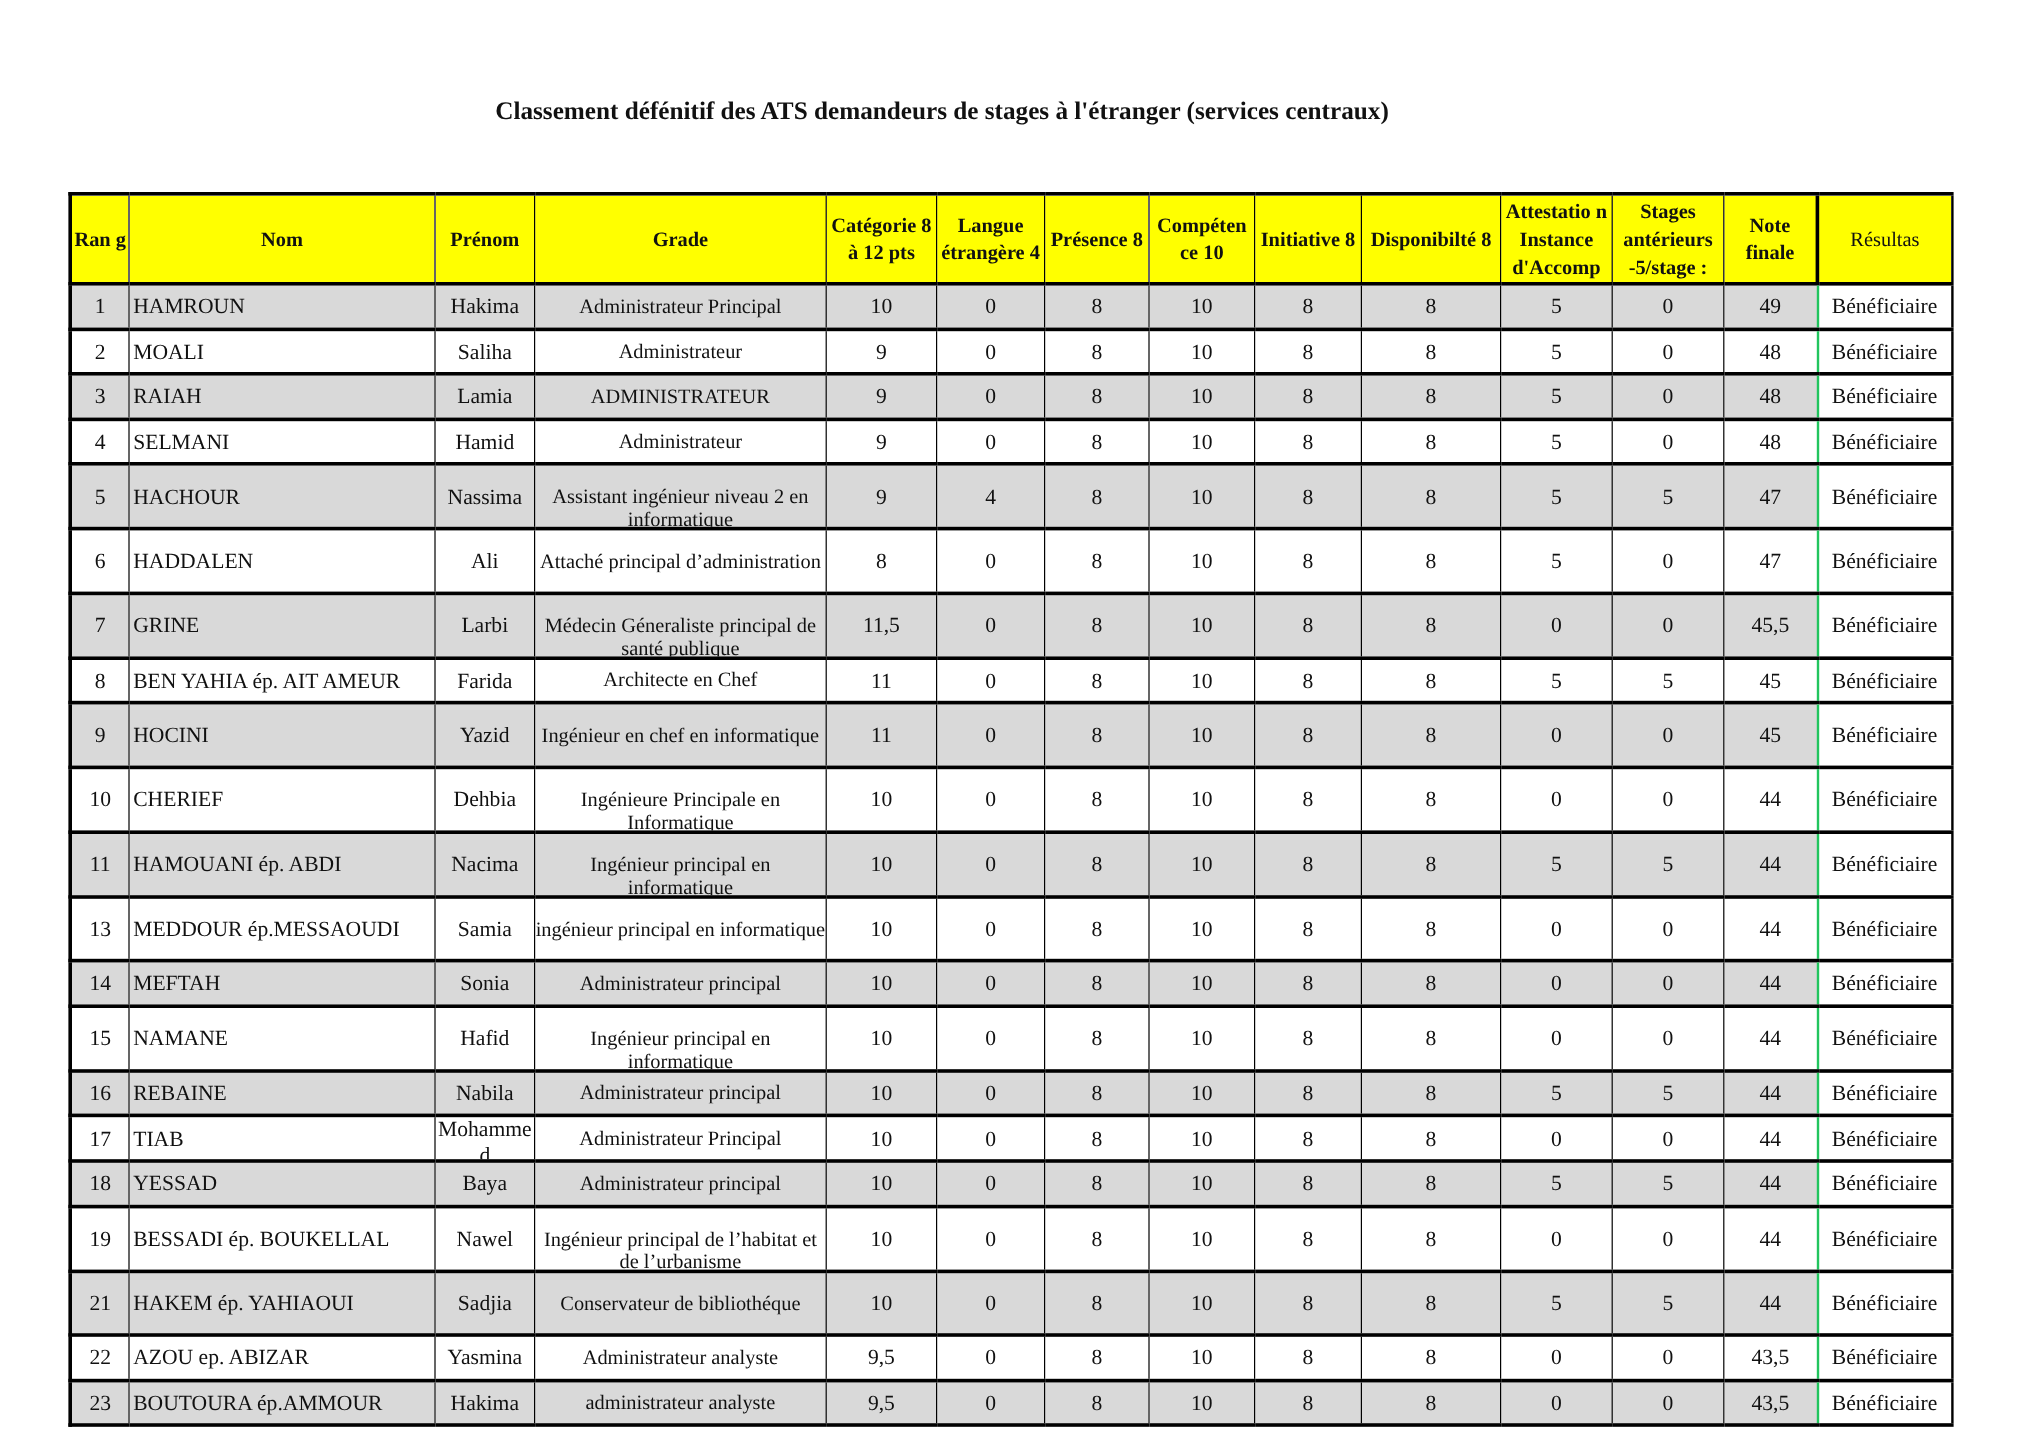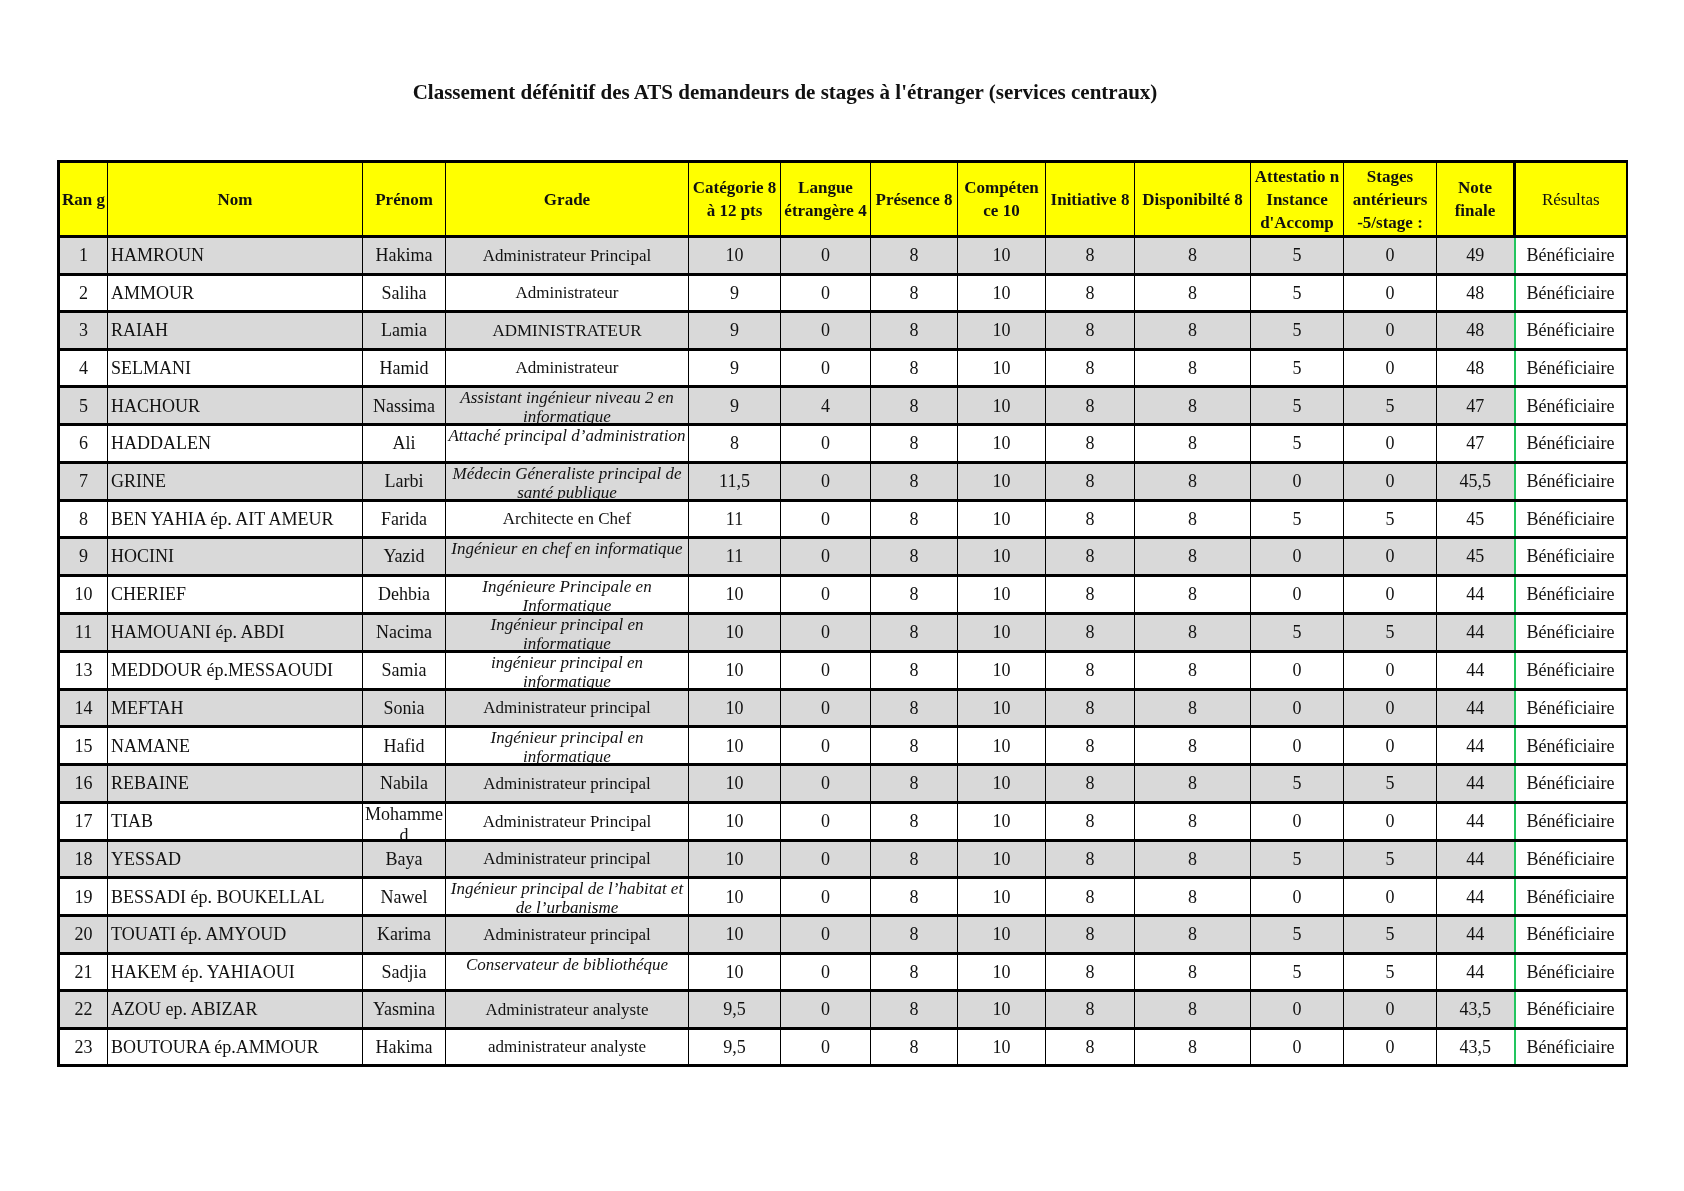--- a/index.html
+++ b/index.html
@@ -15,21 +15,21 @@
                         border-top: 3px solid #000; border-bottom: 3px solid #000; }
   table.grid thead th.res { font-weight: normal; border-left: 3px solid #000; border-right: 2px solid #000; }
   table.grid thead th.first { border-left: 3px solid #000; }
   table.grid tbody td { height: 34.5px; font-size: 18px; text-align: center; vertical-align: middle;
                         border-bottom: 3px solid #000; line-height: 20px; }
   table.grid tbody tr:nth-child(odd) td { background: #d9d9d9; }
   table.grid tbody tr td.res { background: #ffffff !important; border-left: 2px solid #22c55e; border-right: 2px solid #000; }
   table.grid tbody td.first { border-left: 3px solid #000; }
   table.grid tbody td.nom { text-align: left; padding-left: 3px; white-space: nowrap; }
   table.grid tbody td.grade { font-size: 17px; line-height: 19px; }
-  table.grid tbody td.grade.two { vertical-align: top; padding-top: 0px; font-style: italic; }
+  table.grid tbody td.grade.two { vertical-align: top; padding-top: 16px; }
   .wrap { display: block; max-height: 35px; overflow: hidden; }
   .prenom.two { vertical-align: top; font-size: 18px; line-height: 21px; }
 </style>
 </head>
 <body>
 
 <div class="title">Classement défénitif des ATS demandeurs de stages à l'étranger (services centraux)</div>
 
 <table class="grid">
   <colgroup>
@@ -78,21 +78,21 @@
         <td>10</td>
         <td>8</td>
         <td>8</td>
         <td>5</td>
         <td>0</td>
         <td>49</td>
         <td class="res">Bénéficiaire</td>
       </tr>
       <tr>
         <td class="first">2</td>
-        <td class="nom">AMMOUR</td>
+        <td class="nom">MOALI</td>
         <td class="prenom">Saliha</td>
         <td class="grade">Administrateur</td>
         <td>9</td>
         <td>0</td>
         <td>8</td>
         <td>10</td>
         <td>8</td>
         <td>8</td>
         <td>5</td>
         <td>0</td>
@@ -369,36 +369,20 @@
         <td>8</td>
         <td>10</td>
         <td>8</td>
         <td>8</td>
         <td>0</td>
         <td>0</td>
         <td>44</td>
         <td class="res">Bénéficiaire</td>
       </tr>
       <tr>
-        <td class="first">20</td>
-        <td class="nom">TOUATI ép. AMYOUD</td>
-        <td class="prenom">Karima</td>
-        <td class="grade">Administrateur principal</td>
-        <td>10</td>
-        <td>0</td>
-        <td>8</td>
-        <td>10</td>
-        <td>8</td>
-        <td>8</td>
-        <td>5</td>
-        <td>5</td>
-        <td>44</td>
-        <td class="res">Bénéficiaire</td>
-      </tr>
-      <tr>
         <td class="first">21</td>
         <td class="nom">HAKEM ép. YAHIAOUI</td>
         <td class="prenom">Sadjia</td>
         <td class="grade two">
           <span class="wrap">Conservateur de bibliothéque</span>
         </td>
         <td>10</td>
         <td>0</td>
         <td>8</td>
         <td>10</td>

